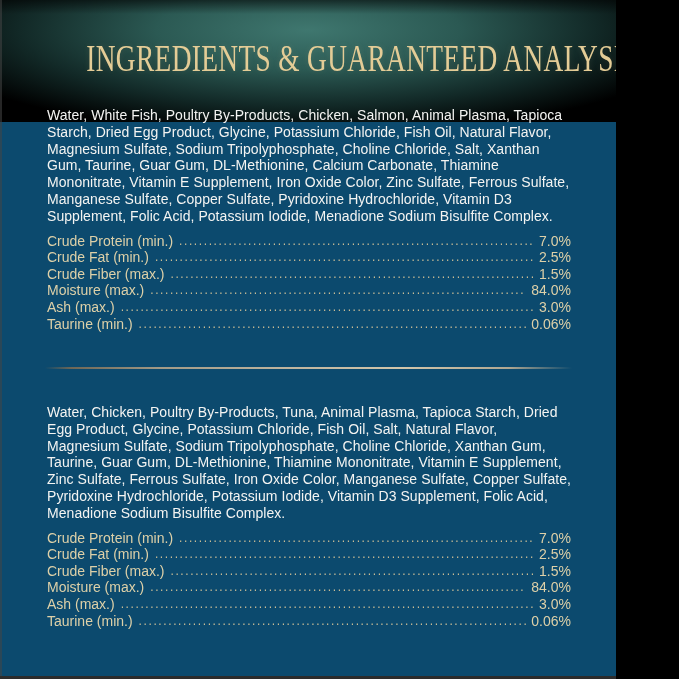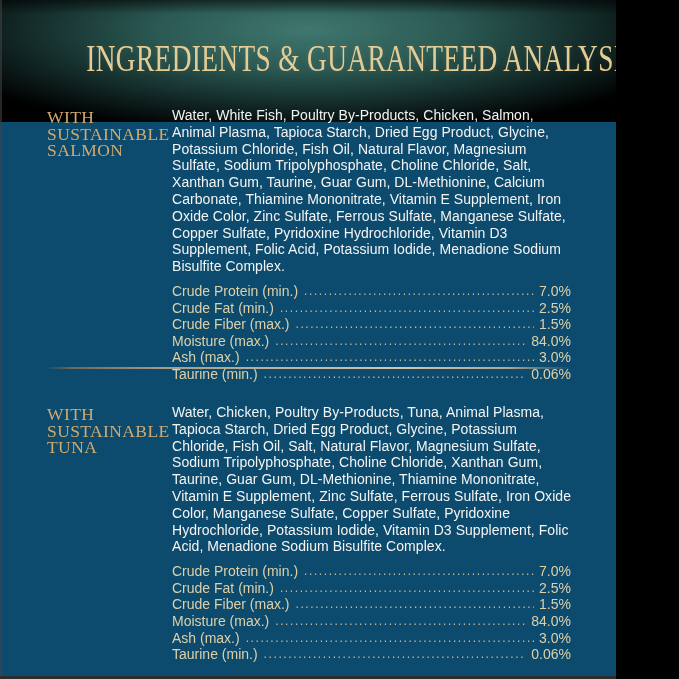--- a/index.html
+++ b/index.html
@@ -133,21 +133,20 @@
 </head>
 <body>
 
 <div class="canvas">
 
   <div class="header-glow"></div>
 
   <div class="page-title">INGREDIENTS &amp; GUARANTEED ANALYSIS</div>
 
   <div class="section section-salmon">
-    <div class="variant-label">WITH SUSTAINABLE SALMON</div>
     <div class="section-content">
       <p class="ingredients-text">Water, White Fish, Poultry By-Products, Chicken, Salmon, Animal Plasma, Tapioca Starch, Dried Egg Product, Glycine, Potassium Chloride, Fish Oil, Natural Flavor, Magnesium Sulfate, Sodium Tripolyphosphate, Choline Chloride, Salt, Xanthan Gum, Taurine, Guar Gum, DL-Methionine, Calcium Carbonate, Thiamine Mononitrate, Vitamin E Supplement, Iron Oxide Color, Zinc Sulfate, Ferrous Sulfate, Manganese Sulfate, Copper Sulfate, Pyridoxine Hydrochloride, Vitamin D3 Supplement, Folic Acid, Potassium Iodide, Menadione Sodium Bisulfite Complex.</p>
       <div class="analysis-table">
         <div class="analysis-row">
           <span class="analysis-label">Crude Protein (min.)</span>
           <span class="analysis-leader"></span>
           <span class="analysis-value">7.0%</span>
         </div>
         <div class="analysis-row">
           <span class="analysis-label">Crude Fat (min.)</span>
@@ -174,21 +173,20 @@
           <span class="analysis-leader"></span>
           <span class="analysis-value">0.06%</span>
         </div>
       </div>
     </div>
   </div>
 
   <div class="section-divider"></div>
 
   <div class="section section-tuna">
-    <div class="variant-label">WITH SUSTAINABLE TUNA</div>
     <div class="section-content">
       <p class="ingredients-text">Water, Chicken, Poultry By-Products, Tuna, Animal Plasma, Tapioca Starch, Dried Egg Product, Glycine, Potassium Chloride, Fish Oil, Salt, Natural Flavor, Magnesium Sulfate, Sodium Tripolyphosphate, Choline Chloride, Xanthan Gum, Taurine, Guar Gum, DL-Methionine, Thiamine Mononitrate, Vitamin E Supplement, Zinc Sulfate, Ferrous Sulfate, Iron Oxide Color, Manganese Sulfate, Copper Sulfate, Pyridoxine Hydrochloride, Potassium Iodide, Vitamin D3 Supplement, Folic Acid, Menadione Sodium Bisulfite Complex.</p>
       <div class="analysis-table">
         <div class="analysis-row">
           <span class="analysis-label">Crude Protein (min.)</span>
           <span class="analysis-leader"></span>
           <span class="analysis-value">7.0%</span>
         </div>
         <div class="analysis-row">
           <span class="analysis-label">Crude Fat (min.)</span>

